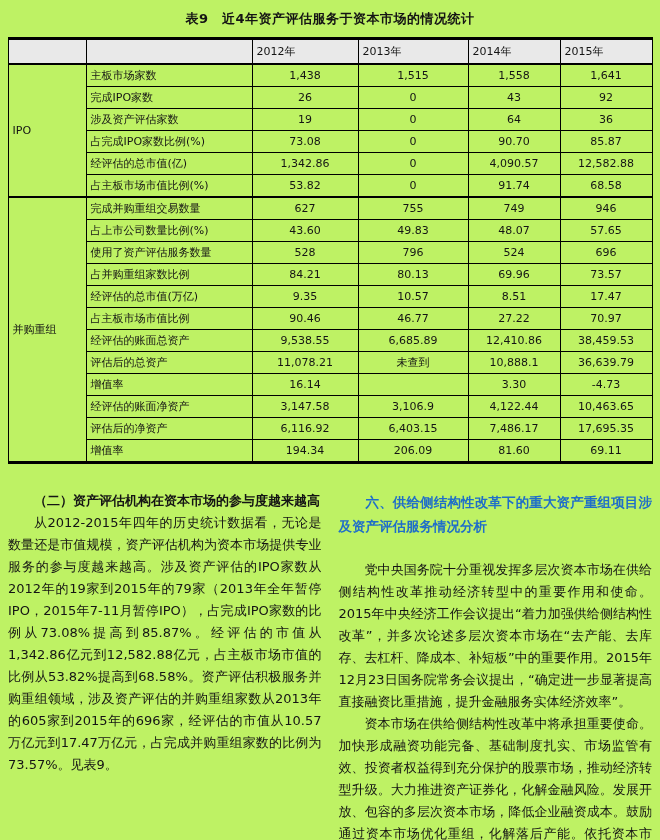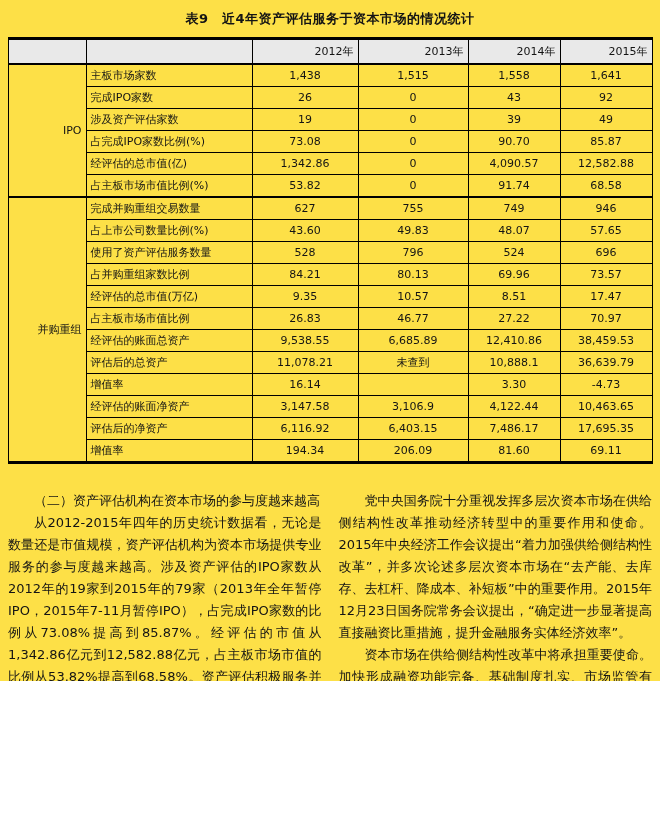--- a/index.html
+++ b/index.html
@@ -1,51 +1,51 @@
 <!DOCTYPE html>
 <html><head>
 <meta charset="utf-8">
 <style>
   html,body{margin:0;padding:0;background:#fff;}
   .page{
-    width:660px;height:681px;overflow:hidden;position:relative;
-    background:#fde047;color:#141414;
+    width:660px;height:840px;overflow:hidden;position:relative;
+    background:#bef264;color:#141414;
     font-family:"DejaVu Sans","Liberation Sans",sans-serif;
   }
   .table-title{
     text-align:center;font-weight:bold;font-size:13px;
     padding-top:10px;letter-spacing:.5px;
   }
   table.stats{
     border-collapse:collapse;table-layout:fixed;
     width:644px;margin:9px auto 0;
     font-size:11px;
     border-top:3px solid #000;border-bottom:3px solid #000;
   }
   table.stats th, table.stats td{
     border:1px solid #000;height:21px;padding:0 4px;
     overflow:hidden;white-space:nowrap;
   }
   table.stats thead th{
-    background:#e9e9e9;height:23px;font-weight:normal;text-align:right;
+    background:#e9e9e9;height:23px;font-weight:normal;text-align:left;
     border-bottom:2px solid #000;
   }
   td.rlabel{text-align:left;padding-left:13px;margin-top:33px;}
   td.val{text-align:center;}
-  td.gcell{text-align:right;}
+  td.gcell{text-align:left;}
   tr.group-start td{border-top:2px solid #000;}
   .columns{
     display:flex;gap:17px;padding:0 8px;margin-top:26px;
   }
   .col{
     flex:1;min-width:0;font-size:13px;line-height:22px;
     text-align:justify;
   }
   .col p{margin:0;text-indent:2em;}
-  .subheading{font-weight:normal;}
+  .subheading{font-weight:bold;}
   .blue-heading{
     font-weight:bold;text-indent:2em;margin:0 0 21px 0;
     font-size:13.5px;line-height:24px;
   }
 </style>
 </head>
 <body>
 
 <div class="page">
 
@@ -83,22 +83,22 @@
         <td class="rlabel">完成IPO家数</td>
         <td class="val">26</td>
         <td class="val">0</td>
         <td class="val">43</td>
         <td class="val">92</td>
       </tr>
       <tr>
         <td class="rlabel">涉及资产评估家数</td>
         <td class="val">19</td>
         <td class="val">0</td>
-        <td class="val">39</td>
-        <td class="val">49</td>
+        <td class="val">64</td>
+        <td class="val">36</td>
       </tr>
       <tr>
         <td class="rlabel">占完成IPO家数比例(%)</td>
         <td class="val">73.08</td>
         <td class="val">0</td>
         <td class="val">90.70</td>
         <td class="val">85.87</td>
       </tr>
       <tr>
         <td class="rlabel">经评估的总市值(亿)</td>
@@ -146,21 +146,21 @@
       </tr>
       <tr>
         <td class="rlabel">经评估的总市值(万亿)</td>
         <td class="val">9.35</td>
         <td class="val">10.57</td>
         <td class="val">8.51</td>
         <td class="val">17.47</td>
       </tr>
       <tr>
         <td class="rlabel">占主板市场市值比例</td>
-        <td class="val">26.83</td>
+        <td class="val">90.46</td>
         <td class="val">46.77</td>
         <td class="val">27.22</td>
         <td class="val">70.97</td>
       </tr>
       <tr>
         <td class="rlabel">经评估的账面总资产</td>
         <td class="val">9,538.55</td>
         <td class="val">6,685.89</td>
         <td class="val">12,410.86</td>
         <td class="val">38,459.53</td>
@@ -202,18 +202,19 @@
       </tr>
     </tbody>
   </table>
 
   <div class="columns">
     <div class="col">
       <p class="subheading">（二）资产评估机构在资本市场的参与度越来越高</p>
       <p>从2012-2015年四年的历史统计数据看，无论是数量还是市值规模，资产评估机构为资本市场提供专业服务的参与度越来越高。涉及资产评估的IPO家数从2012年的19家到2015年的79家（2013年全年暂停IPO，2015年7-11月暂停IPO），占完成IPO家数的比例从73.08%提高到85.87%。经评估的市值从1,342.86亿元到12,582.88亿元，占主板市场市值的比例从53.82%提高到68.58%。资产评估积极服务并购重组领域，涉及资产评估的并购重组家数从2013年的605家到2015年的696家，经评估的市值从10.57万亿元到17.47万亿元，占完成并购重组家数的比例为73.57%。见表9。</p>
     </div>
     <div class="col">
+      <div class="blue-heading" style="color: rgb(31, 110, 201);">六、供给侧结构性改革下的重大资产重组项目涉及资产评估服务情况分析</div>
       <p>党中央国务院十分重视发挥多层次资本市场在供给侧结构性改革推动经济转型中的重要作用和使命。2015年中央经济工作会议提出“着力加强供给侧结构性改革”，并多次论述多层次资本市场在“去产能、去库存、去杠杆、降成本、补短板”中的重要作用。2015年12月23日国务院常务会议提出，“确定进一步显著提高直接融资比重措施，提升金融服务实体经济效率”。</p>
       <p>资本市场在供给侧结构性改革中将承担重要使命。加快形成融资功能完备、基础制度扎实、市场监管有效、投资者权益得到充分保护的股票市场，推动经济转型升级。大力推进资产证券化，化解金融风险。发展开放、包容的多层次资本市场，降低企业融资成本。鼓励通过资本市场优化重组，化解落后产能。依托资本市场，放宽准入，引入新的投资者，加快行政性垄断行业</p>
     </div>
   </div>
 
 </div>
 
 </body></html>

